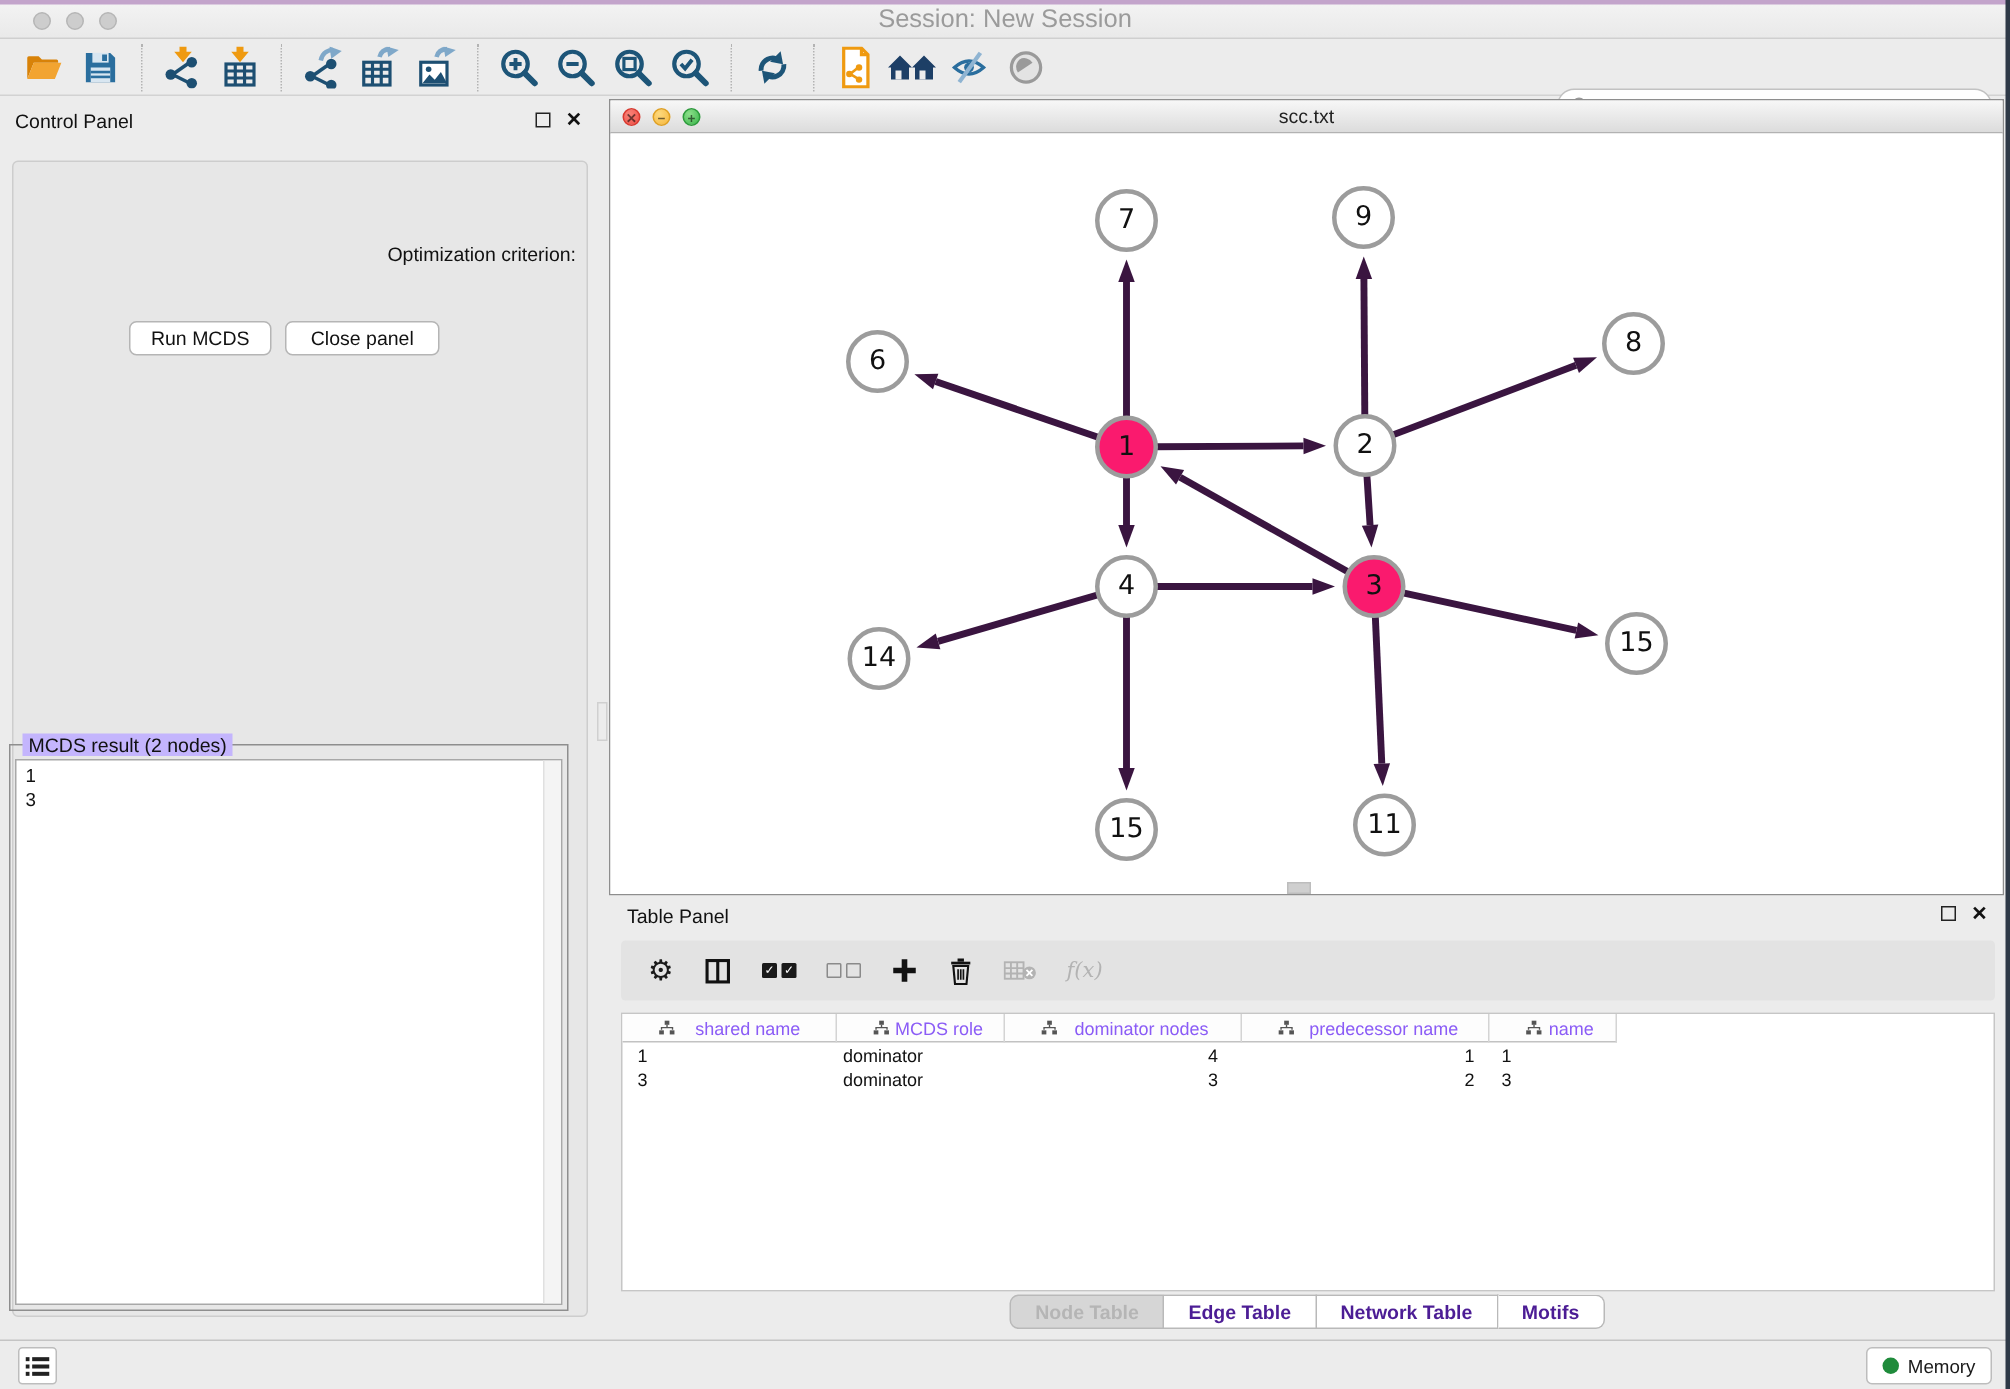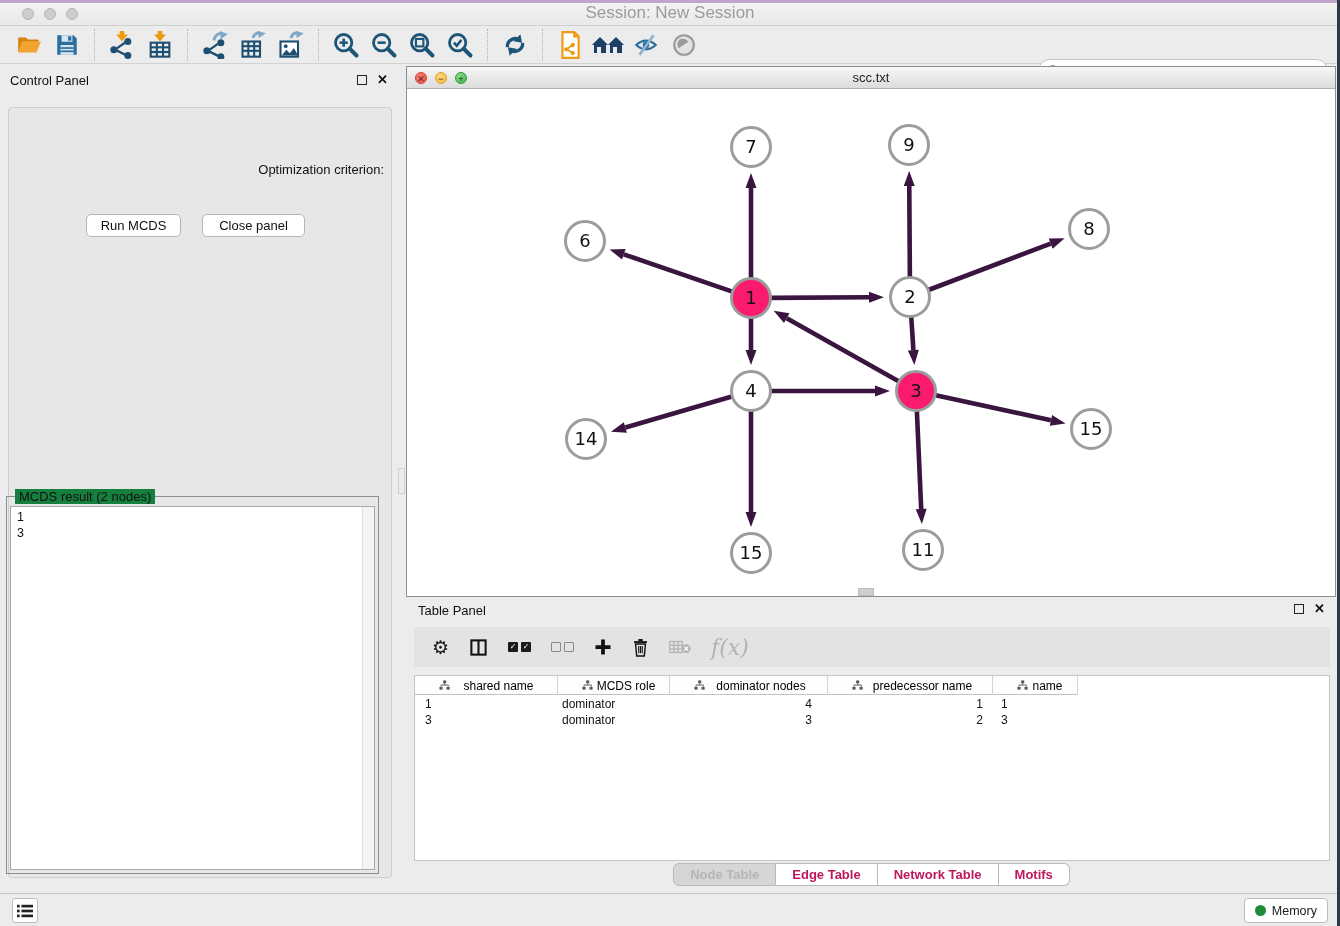--- a/index.html
+++ b/index.html
@@ -34,23 +34,23 @@
   #cp-tabs { position:absolute; left:78px; top:30px; height:22px; display:flex; z-index:3; }
   .cp-tab { padding:0 14px; line-height:20px; background:#fff; border:1px solid #b9b9b9; border-left:none; font-size:13px; color:#111; }
   .cp-tab:first-child { border-left:1px solid #b9b9b9; border-radius:5px 0 0 5px; }
   .cp-tab:last-child { border-radius:0 5px 5px 0; }
   .cp-tab.active { background:#e2e2e2; color:#c2c2c2; }
   #opt-label { position:absolute; left:0; top:96px; width:384px; text-align:right; font-size:13px; color:#111; }
   #criterion-select { position:absolute; left:36px; top:114px; width:312px; height:23px; background:#fff; border:1px solid #b5b5b5; border-radius:5px; display:flex; align-items:center; padding:0 8px 0 12px; font-size:13px; }
   #criterion-select .val { flex:1; }
   .btn { position:absolute; height:23px; background:#fff; border:1px solid #b5b5b5; border-radius:5px; text-align:center; line-height:21px; font-size:13px; color:#111; }
   #run-btn { left:86px; top:148px; width:95px; }
-  #closepanel-btn { left:202px; top:148px; width:103px; }
+  #closepanel-btn { left:190px; top:148px; width:103px; }
   #result-group { position:absolute; left:6px; top:430px; width:373px; height:378px; border:1px solid #8e8e8e; }
-  #result-legend { position:absolute; left:8px; top:-8px; background:#15803d; padding:0 4px; font-size:13px; color:#111; }
+  #result-legend { position:absolute; left:8px; top:-8px; background:#c4b5fd; padding:0 4px; font-size:13px; color:#111; }
   #result-box { position:absolute; left:3px; top:9px; width:365px; height:364px; background:#fff; border:1px solid #a8a8a8; overflow:hidden; }
   #result-lines { padding:2px 0 0 6px; font-size:12.5px; line-height:16px; color:#111; }
   #result-scroll { position:absolute; right:0; top:0; width:12px; height:100%; background:#f4f4f4; border-left:1px solid #e0e0e0; }
 
   
   #net-frame { left:406px; top:66px; width:930px; height:531px; border:1px solid #8e8e8e; background:#fff; }
   #net-titlebar { position:absolute; left:0; top:0; width:100%; height:22px; background:linear-gradient(#f7f7f7,#dcdcdc); border-bottom:1px solid #b2b2b2; }
   #net-title { width:100%; text-align:center; line-height:21px; font-size:13px; color:#222; }
   .light { position:absolute; top:5px; width:12px; height:12px; border-radius:50%; font-size:9px; line-height:12px; text-align:center; color:rgba(0,0,0,.55); font-weight:bold; }
   #light-close { left:8px;  background:radial-gradient(circle at 35% 30%, #f98379,#ee4e44); border:1px solid #d8382e; }
@@ -66,31 +66,31 @@
 
   
   #table-panel { left:406px; top:597px; width:931px; height:292px; background:#ececec; }
   #tp-header { position:relative; height:28px; }
   #tp-title { position:absolute; left:12px; top:6px; font-size:13px; color:#111; }
   #tp-toolbar { position:absolute; left:8px; top:30px; width:916px; height:40px; background:#e3e3e3; border-radius:3px; display:flex; align-items:center; padding-left:18px; }
   .tp-ic { margin-right:20px; display:flex; align-items:center; }
   .chk-pair { display:flex; gap:3px; }
   .chk { width:10px; height:10px; background:#1a1a1a; color:#fff; font-size:8px; line-height:10px; text-align:center; border-radius:1px; }
   .unchk { width:10px; height:10px; border:1.6px solid #8a8a8a; border-radius:1px; background:transparent; }
-  #fx-label { font-family:"DejaVu Serif", serif; font-style:italic; font-size:22px; color:#b3b3b3; }
+  #fx-label { font-family:"DejaVu Serif", serif; font-style:italic; font-size:14px; color:#b3b3b3; }
 
   #tp-table { position:absolute; left:8px; top:78px; width:916px; height:186px; background:#fff; border:1px solid #c6c6c6; }
   #tp-cols { position:absolute; left:0; top:0; height:19px; display:flex; border-bottom:1px solid #c2c2c2; background:#fdfdfd; }
-  .hcell { height:19px; display:flex; align-items:center; border-right:1px solid #d4d4d4; font-size:12px; color:#000000; padding-left:24px; }
+  .hcell { height:19px; display:flex; align-items:center; border-right:1px solid #d4d4d4; font-size:12px; color:#8b5cf6; padding-left:24px; }
   .hcell .hlabel { flex:1; text-align:center; padding-right:10px; }
   .trow { position:absolute; left:0; height:16px; display:flex; font-size:12px; color:#111; }
   .tcell { height:16px; line-height:16px; overflow:hidden; }
 
   #tp-tabs { position:absolute; left:0; right:0; top:266px; display:flex; justify-content:center; }
-  .tp-tab { padding:0 16px; line-height:21px; height:23px; background:#fff; border:1px solid #b9b9b9; border-left:none; font-size:13px; font-weight:bold; color:#be185d; }
+  .tp-tab { padding:0 16px; line-height:21px; height:23px; background:#fff; border:1px solid #b9b9b9; border-left:none; font-size:13px; font-weight:bold; color:#4c1d95; }
   .tp-tab:first-child { border-left:1px solid #b9b9b9; border-radius:6px 0 0 6px; }
   .tp-tab:last-child { border-radius:0 6px 6px 0; }
   .tp-tab.active { background:#d6d6d6; color:#b5b5b5; }
 
   
   #status-bar { left:0; top:893px; width:1340px; height:33px; background:#ececec; border-top:1px solid #c4c4c4; }
   #status-left-btn { position:absolute; left:12px; top:4px; width:26px; height:25px; background:#fff; border:1px solid #bdbdbd; border-radius:3px; display:flex; align-items:center; justify-content:center; }
   #memory-btn { position:absolute; right:12px; top:4px; height:25px; background:#fff; border:1px solid #bdbdbd; border-radius:4px; display:flex; align-items:center; padding:0 10px; font-size:12.5px; gap:6px; }
   #memory-dot { width:11px; height:11px; border-radius:50%; background:#1f8b3b; }
 

